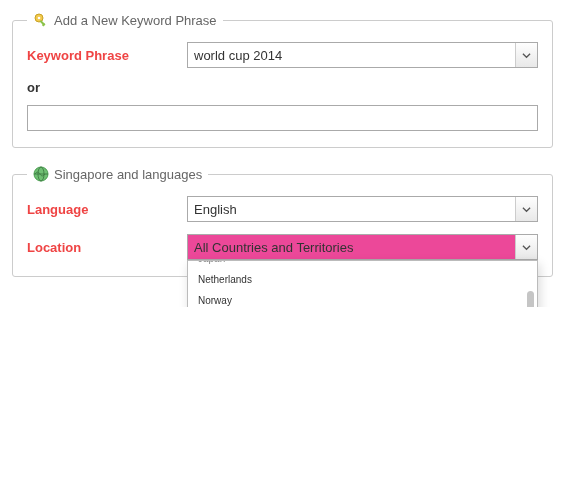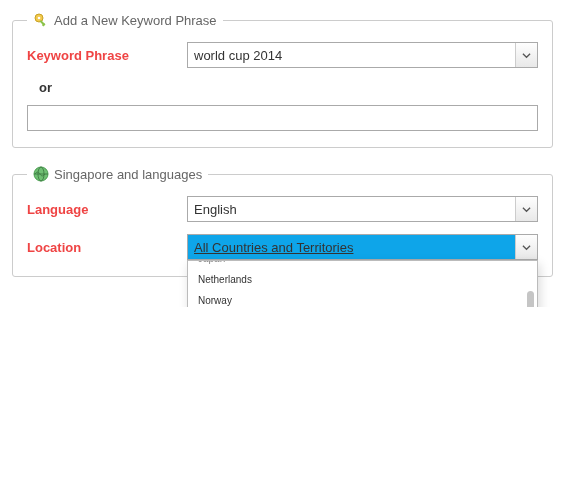--- a/index.html
+++ b/index.html
@@ -55,23 +55,22 @@
     width: 100%;
     height: 26px;
     border: 1px solid #aaa;
     background: #fff;
     padding: 3px 26px 3px 6px;
     font-size: 13px;
     font-family: inherit;
     color: #333;
   }
   .combo-input.highlighted {
-    background: #0ea5e9;
+    background: #ec4899;
     outline: none;
-    text-decoration: underline;
   }
   .combo-arrow {
     position: absolute;
     right: 1px;
     top: 1px;
     width: 22px;
     height: 24px;
     background: linear-gradient(#fefefe,#e8e8e8);
     border-left: 1px solid #ccc;
     display: flex;
@@ -84,21 +83,21 @@
     width: 100%;
     height: 26px;
     border: 1px solid #aaa;
     background: #fff;
     padding: 3px 6px;
     font-size: 13px;
     font-family: inherit;
   }
   .or-row {
     font-weight: bold;
-    margin: 6px 0 10px 12px;
+    margin: 6px 0 10px 0;
   }
   
   .dropdown {
     position: absolute;
     left: 0;
     top: 26px;
     width: 100%;
     background: #fff;
     border: 1px solid #bbb;
     box-shadow: 2px 4px 10px rgba(0,0,0,0.15);

